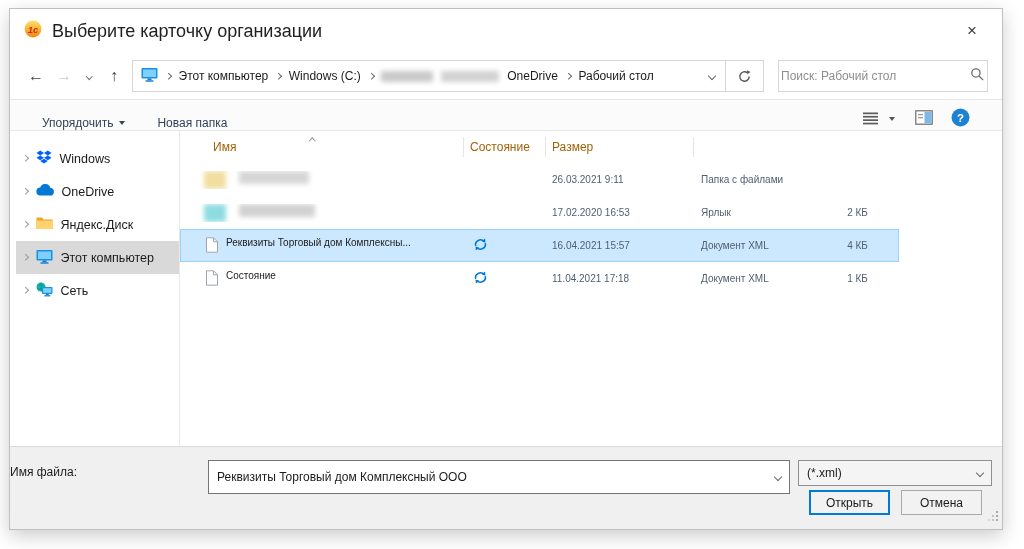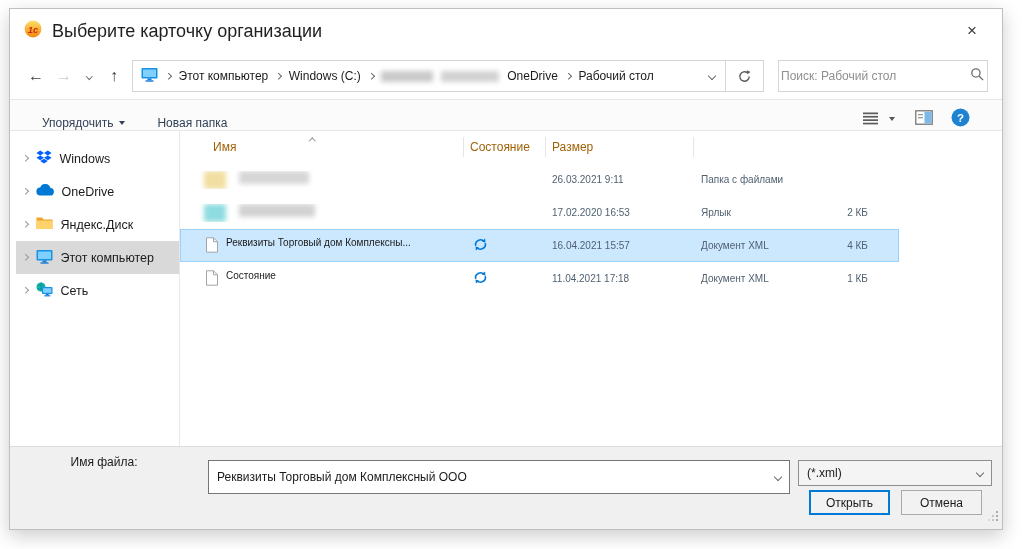--- a/index.html
+++ b/index.html
@@ -71,21 +71,21 @@
 
   .row { height:33px; font-size:10px; color:#4f5f6f; width:719px; }
   .row .cell { padding-left:7px; white-space:nowrap; overflow:hidden; }
   .row .name { padding-left:24px; display:flex; align-items:flex-start; gap:7px; color:#1b1b1b; }
   .row .status { padding-left:10px; display:flex; align-items:center; }
   .row .size { text-align:center; padding-right:10px; }
   .row.selected { background:#cce8ff; box-shadow:inset 0 0 0 1px #99d1ff; }
 
   
   .bottombar { height:83px; flex:0 0 auto; background:#f0f0f0; border-top:1px solid #dcdcdc; position:relative; }
-  .fn-label { position:absolute; left:0; top:8px; width:188px; text-align:center; font-size:12px; color:#1b1b1b; }
+  .fn-label { position:absolute; left:0; top:18px; width:188px; text-align:left; font-size:12px; color:#1b1b1b; }
   .fn-combo { position:absolute; left:198px; top:13px; width:582px; height:34px; background:#fff;
     border:1px solid #757575; display:flex; align-items:center; }
   .fn-combo input { flex:1; border:none; outline:none; font-size:12px; color:#1b1b1b;
     padding:0 8px; font-family:inherit; background:transparent; }
   .combo-arrow { width:22px; height:100%; display:flex; align-items:center; justify-content:center; }
   .ft-combo { position:absolute; left:788px; top:13px; width:194px; height:26px; background:#f4f4f4;
     border:1px solid #8f8f8f; display:flex; align-items:center; font-size:12px; color:#1b1b1b; }
   .ft-combo .val { flex:1; padding-left:8px; }
   .btn { position:absolute; top:43px; height:25px; width:81px; font-size:12px; color:#1b1b1b;
     display:flex; align-items:center; justify-content:center; background:#f2f2f2; }

